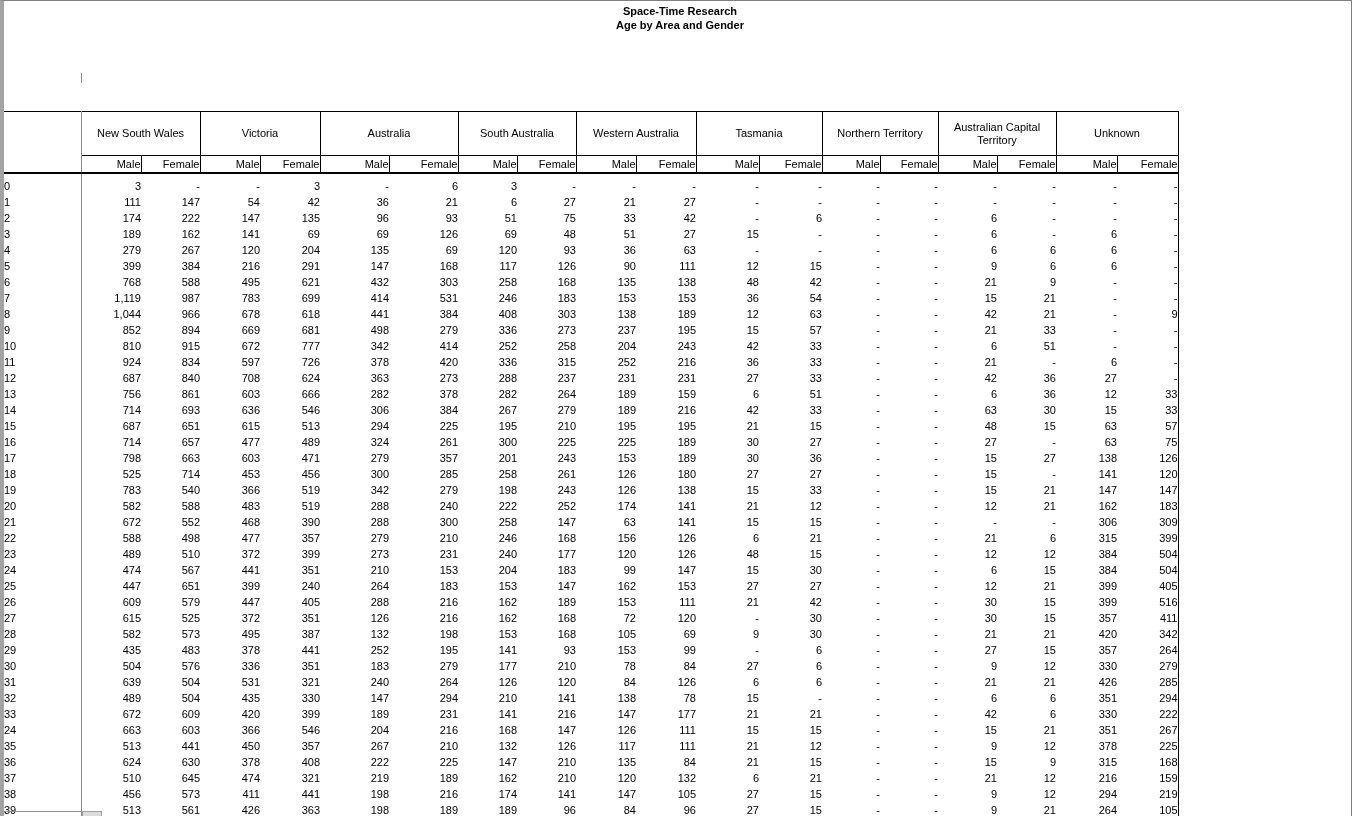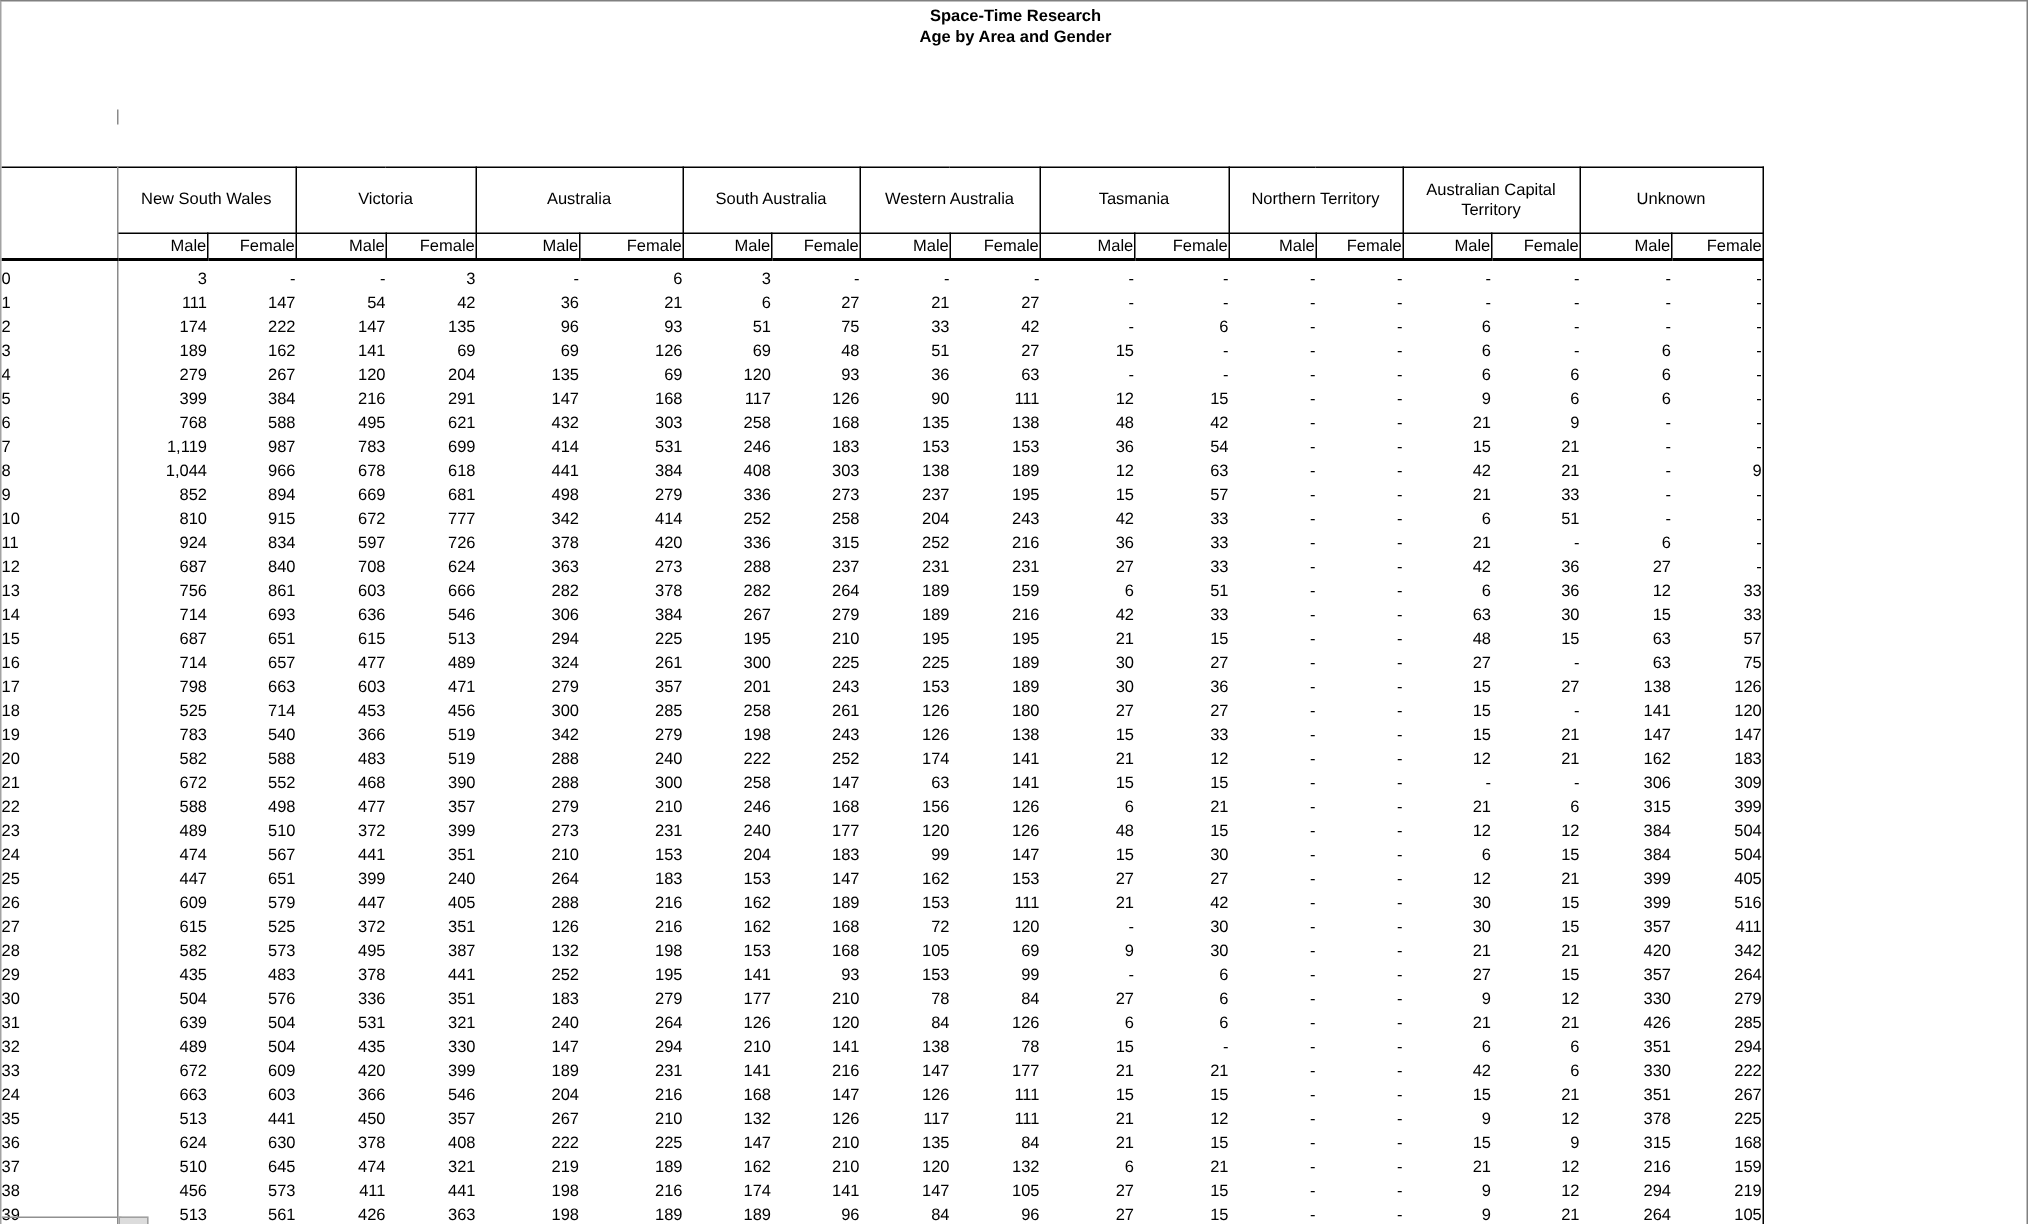--- a/index.html
+++ b/index.html
@@ -1,18 +1,18 @@
 <!DOCTYPE html>
 <html><head>
 <meta charset="utf-8">
 <style>
   html,body { margin:0; padding:0; background:#fff; }
   .window {
     position:relative; width:1352px; height:816px; background:#fff;
-    border-top:1px solid #808080; border-left:1px solid #a3a3a3; border-right:1px solid #808080;
+    border-top:1px solid #808080; border-left:4px solid #a3a3a3; border-right:1px solid #808080;
     box-sizing:border-box; overflow:hidden;
     font-family:"Liberation Sans", sans-serif; color:#000;
   }
   .title-block { position:absolute; top:3px; left:0; width:1352px; text-align:center; }
   .tl { font-size:11px; font-weight:bold; line-height:14px; white-space:pre; }
   .table-wrap { position:absolute; top:70px; left:0;margin-top:40px; }
   table.grid { border-collapse:collapse; table-layout:fixed; }
   table.grid th, table.grid td {
     font-family:"Liberation Sans", sans-serif; font-size:11px; font-weight:normal;
     padding:0; margin:0; overflow:hidden; white-space:normal;

